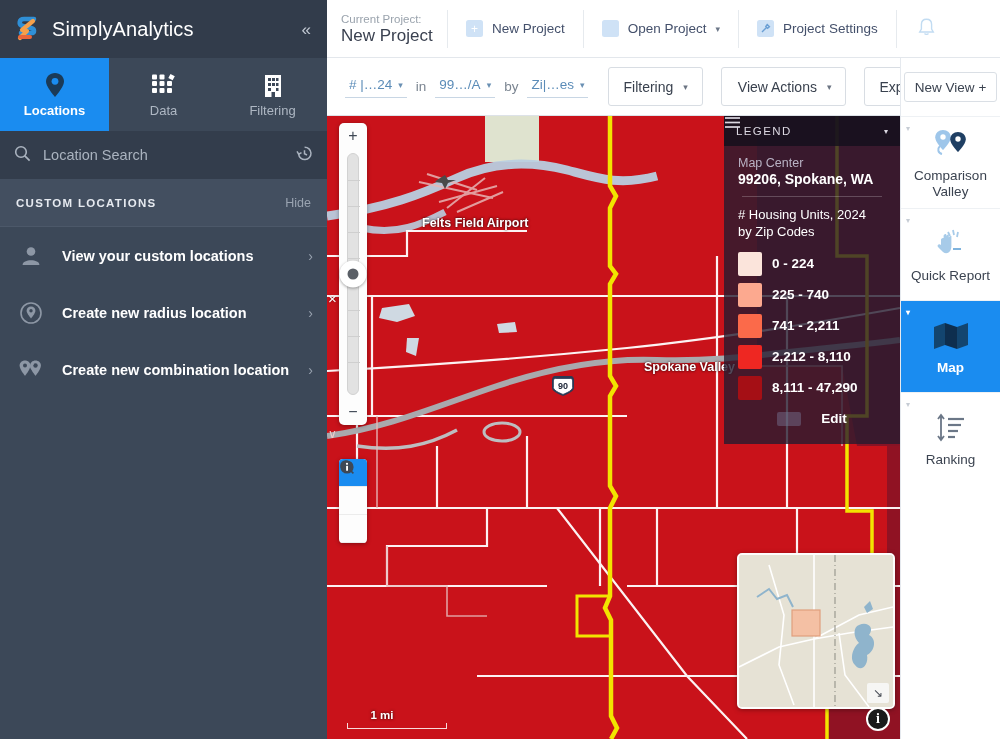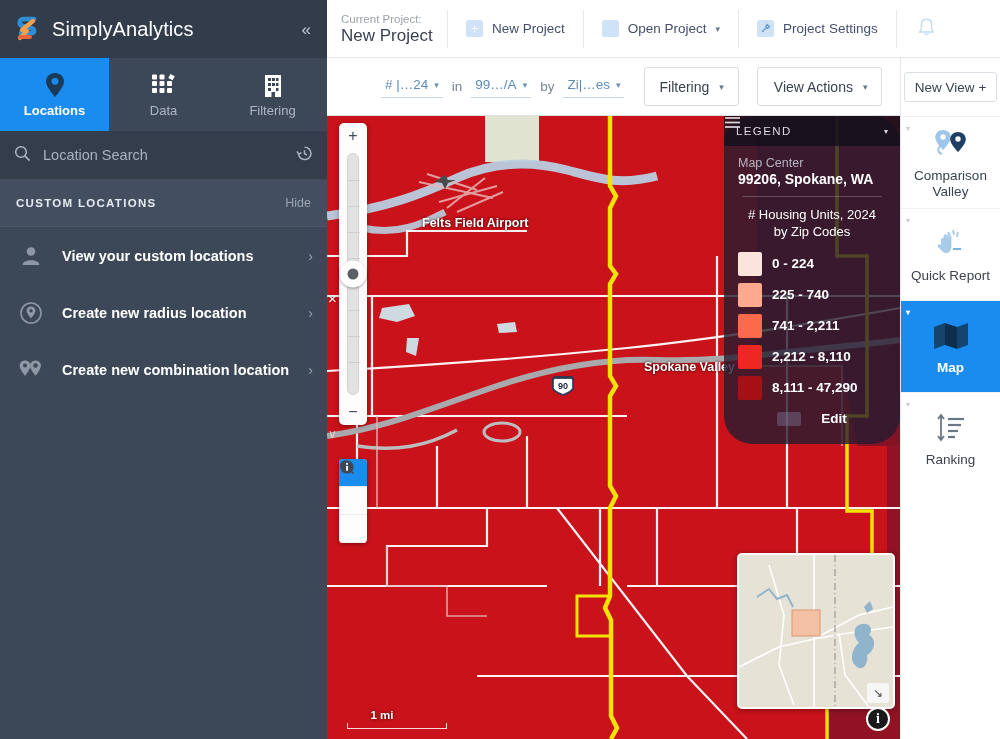--- a/index.html
+++ b/index.html
@@ -184,32 +184,32 @@
     position: absolute; right: 10px; bottom: 8px; width: 24px; height: 24px;
     border-radius: 50%; background: #1a1a1a; border: 2px solid #ffffff;
     color: #ffffff; font-size: 14px; font-weight: bold;
     display: flex; align-items: center; justify-content: center;
     font-family: "Liberation Serif", serif; cursor: pointer;
   }
 
   
   #legend {
     position: absolute; right: 0; top: 0; width: 176px;
-    background: rgba(38,28,48,.80); color: #ffffff; border-radius: 28px;
+    background: rgba(38,28,48,.80); color: #ffffff;
   }
   #legend .lg-head {
     height: 30px; background: rgba(20,16,28,.82); display: flex;
     align-items: center; justify-content: space-between; padding: 0 12px;
   }
   #legend .lg-head .lg-title { font-size: 11.5px; letter-spacing: 1.4px; color: #dcd8e2; }
   #legend .lg-body { padding: 10px 14px 8px 14px; }
   #legend .lg-sub { font-size: 12.5px; color: #b9b2c4; }
   #legend .lg-center { font-size: 14px; font-weight: bold; margin-top: 1px; }
   #legend hr { border: 0; border-top: 1px solid rgba(255,255,255,.22); margin: 9px 4px; }
-  #legend .lg-varname { font-size: 13px; text-align: center; line-height: 17px; margin-bottom: 8px; }
+  #legend .lg-varname { font-size: 13px; text-align: left; line-height: 17px; margin-bottom: 8px; }
   #legend .lg-row { display: flex; align-items: center; gap: 10px; height: 31px; }
   #legend .sw { width: 24px; height: 24px; border-radius: 2px; flex: 0 0 24px; }
   #legend .lg-rowtext { font-size: 13.5px; font-weight: bold; }
   #legend .lg-edit {
     display: flex; align-items: flex-end; justify-content: center; gap: 20px;
     padding: 8px 0 10px 0; font-size: 13.5px; font-weight: bold; cursor: pointer;
   }
   #legend .lg-edit .sw-ghost { width: 24px; height: 14px; border-radius: 2px; background: rgba(120,120,150,.45); }
 
   #map-close-x {
@@ -401,21 +401,21 @@
       <span>
         <svg width="19" height="21" viewBox="0 0 19 21">
           <path d="M9.5 2.2 C6.3 2.2 4.4 4.4 4.4 7.4 L4.4 12 L2.7 15 L16.3 15 L14.6 12 L14.6 7.4 C14.6 4.4 12.7 2.2 9.5 2.2 Z" stroke="#c2dcf2" stroke-width="1.4" fill="none"></path>
           <path d="M7.7 16.3 C7.9 17.7 11.1 17.7 11.3 16.3" stroke="#c2dcf2" stroke-width="1.4" fill="none"></path>
         </svg>
       </span>
     </div>
   </div>
 
   <div id="toolbar2">
-    <div class="dd-field" style="max-width:86px;margin-left:36px;">
+    <div class="dd-field" style="max-width:86px;">
       <span># |…24</span>
       <span class="caret">▾</span>
     </div>
     <span class="dd-word">in</span>
     <div class="dd-field" style="max-width:82px;">
       <span>99…/A</span>
       <span class="caret">▾</span>
     </div>
     <span class="dd-word">by</span>
     <div class="dd-field" style="max-width:84px;">

